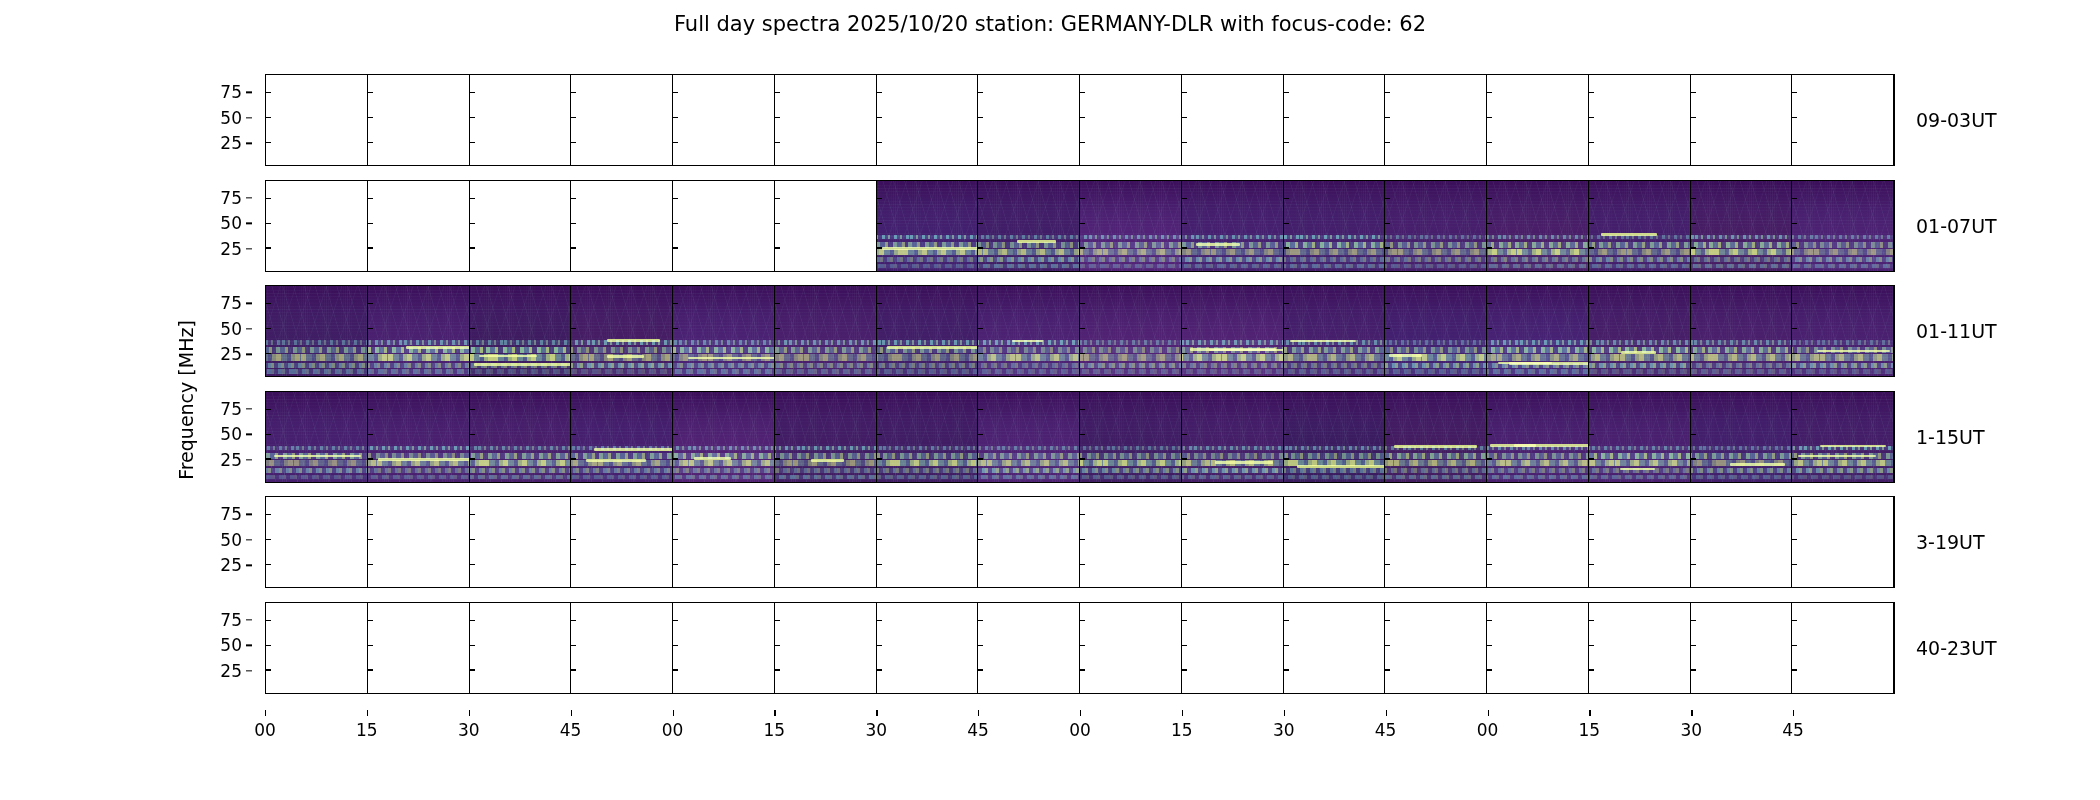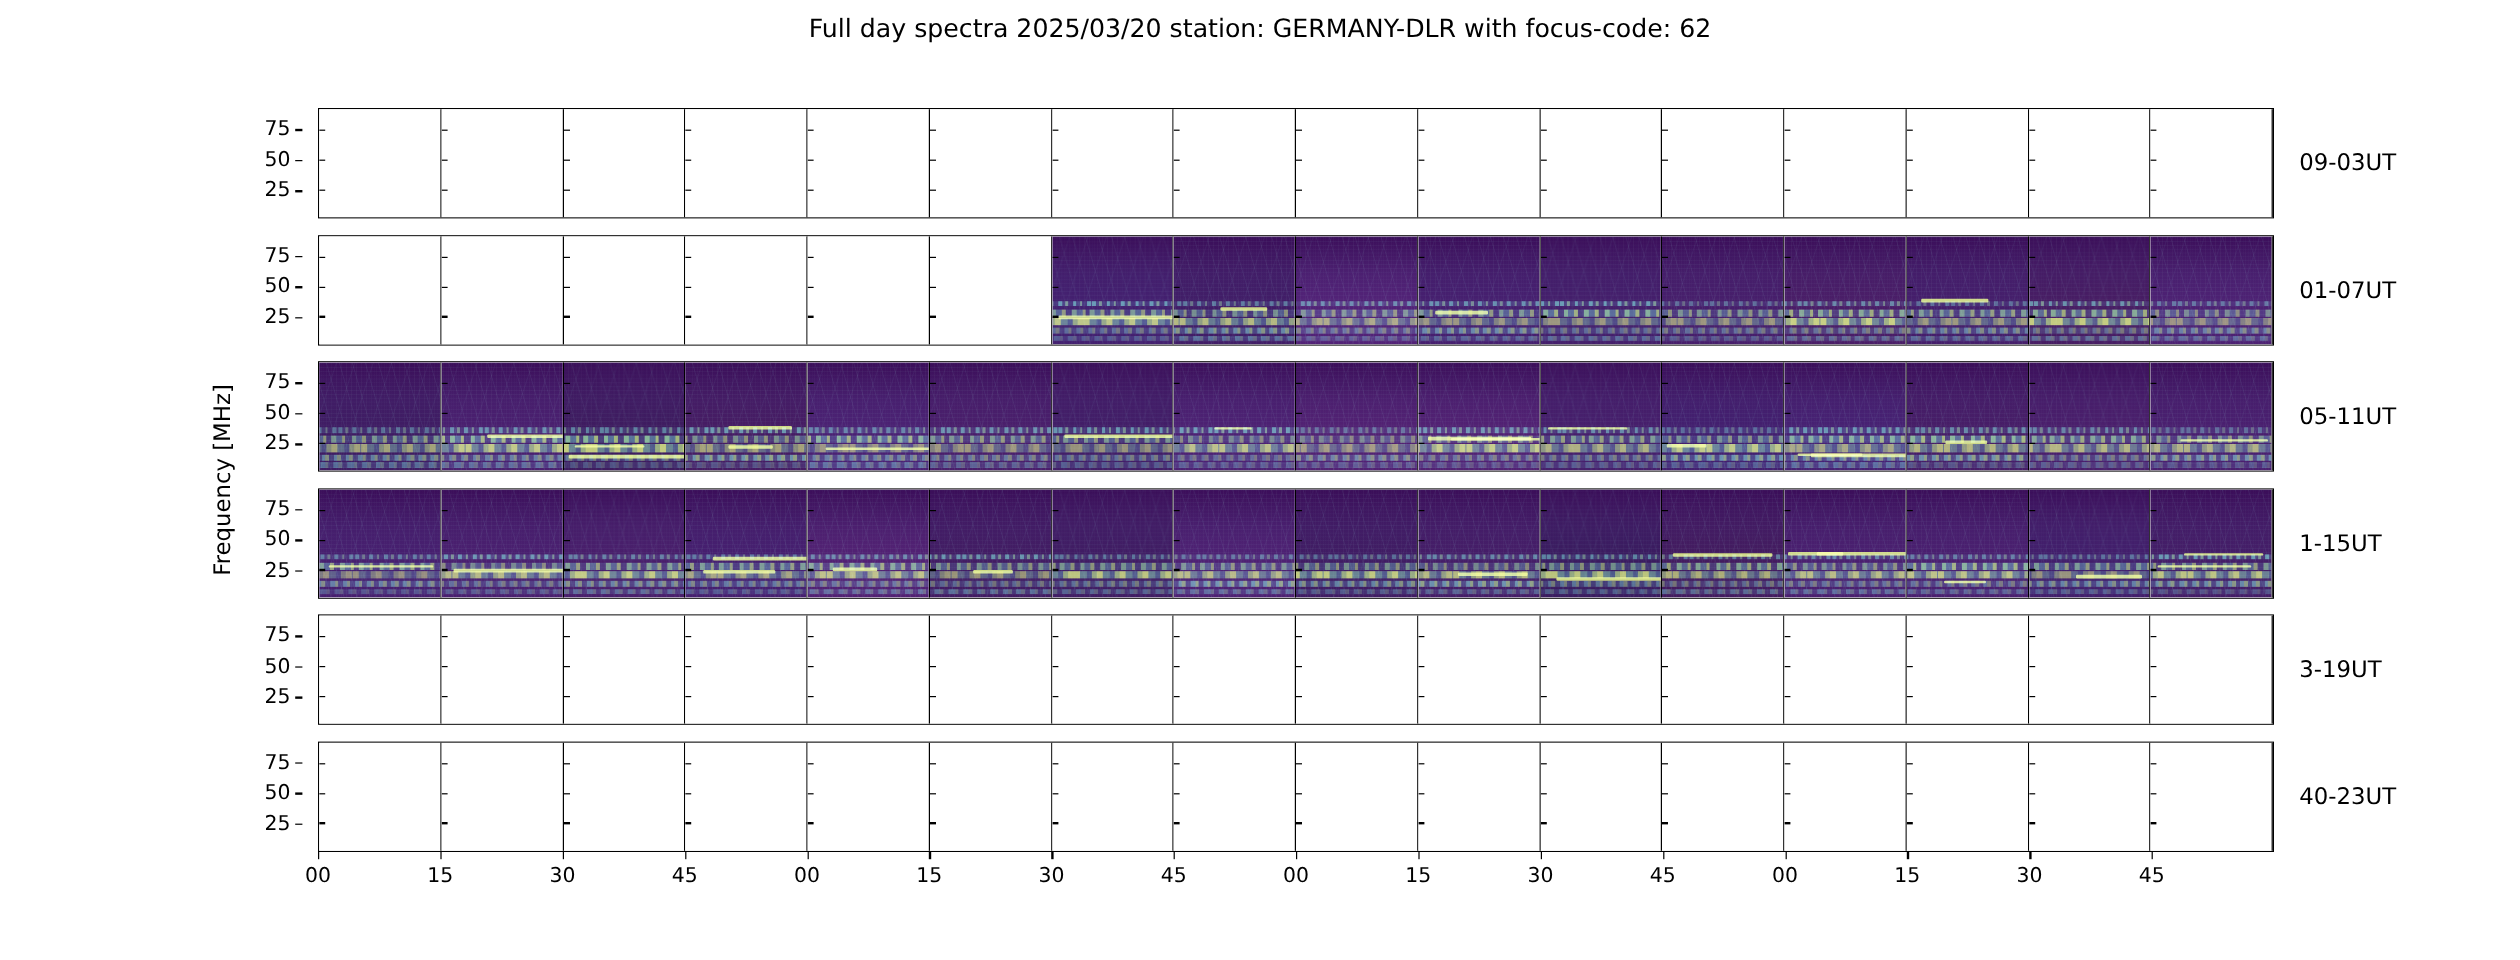--- a/index.html
+++ b/index.html
@@ -36,21 +36,21 @@
     transform: translate(-50%, -50%) rotate(-90deg);
     transform-origin: center center;
     font-size: 19px;
     white-space: nowrap;
   }
 
   
   #plot-area {
     position: absolute;
     left: 265px;
-    top: 90px;
+    top: 74px;
     width: 1630px;
     height: 620px;
   }
 
   .plot-row {
     position: absolute;
     left: 0;
     width: 1630px;
     height: 92px;
     display: flex;
@@ -230,21 +230,21 @@
     position: absolute;
     top: 10px;
     transform: translateX(-50%);
     font-size: 17px;
     white-space: nowrap;
   }
 </style>
 </head>
 <body>
 
-<div id="figure-title">Full day spectra 2025/03/20 station: GERMANY-DLR with focus-code: 62</div>
+<div id="figure-title">Full day spectra 2025/10/20 station: GERMANY-DLR with focus-code: 62</div>
 
 <div id="ylabel">Frequency [MHz]</div>
 
 <div id="plot-area">
     <div class="plot-row" style="top: 0px;">
       <div class="ylabels">
         <span class="v75">75</span>
         <i class="v75"></i>
         <span class="v50">50</span>
         <i class="v50"></i>
@@ -708,21 +708,21 @@
           <div class="band b2" style="opacity: 0.73; background-position: 5px 0px;"></div>
           <div class="band b3" style="opacity: 0.83; background-position: 28px 0px;"></div>
           <div class="band b4" style="opacity: 0.95; background-position: 39px 0px;"></div>
           <div class="band b5" style="opacity: 0.66; background-position: 16px 0px;"></div>
           <div class="streak" style="left: 24.5331%; width: 72.1002%; top: 70.9664%;"></div>
         </div>
         <div class="ytick t75"></div>
         <div class="ytick t50"></div>
         <div class="ytick t25"></div>
       </div>
-      <div class="rowlabel">05-11UT</div>
+      <div class="rowlabel">01-11UT</div>
     </div>
     <div class="plot-row" style="top: 316.5px;">
       <div class="ylabels">
         <span class="v75">75</span>
         <i class="v75"></i>
         <span class="v50">50</span>
         <i class="v50"></i>
         <span class="v25">25</span>
         <i class="v25"></i>
       </div>

